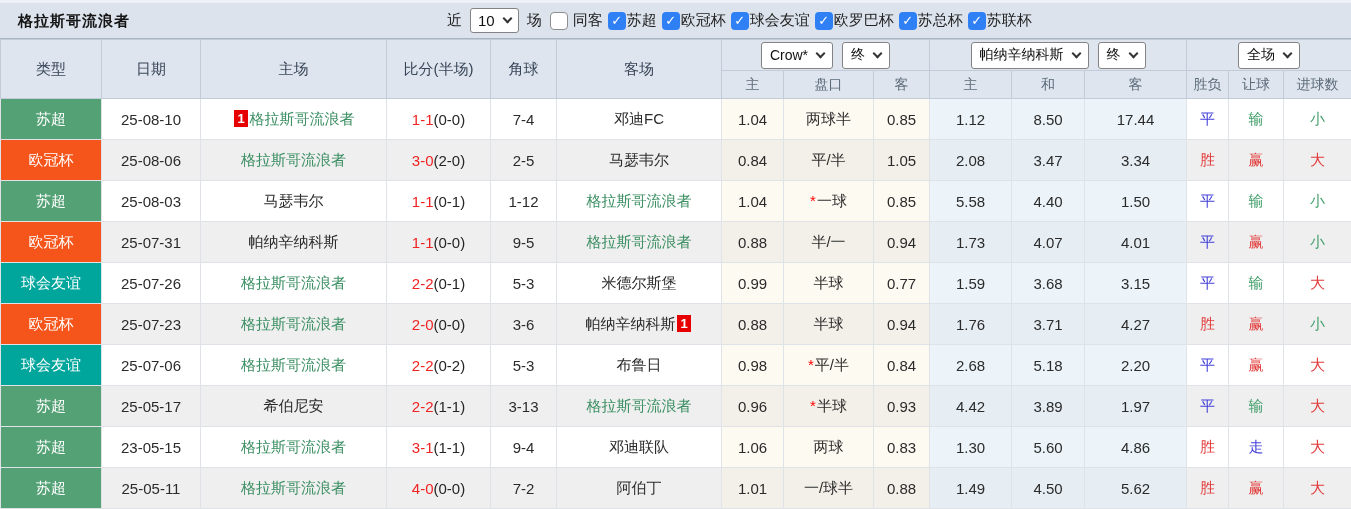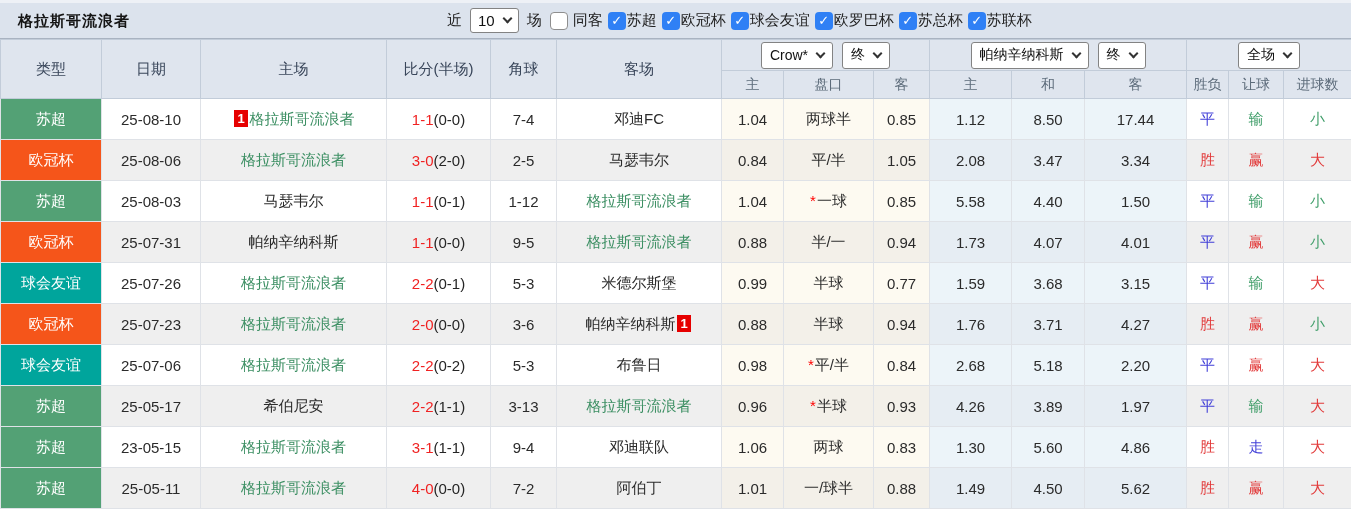--- a/index.html
+++ b/index.html
@@ -296,21 +296,21 @@
         <tr>
           <td class="c-type b-green">苏超</td>
           <td>25-05-17</td>
           <td><span class="">希伯尼安</span></td>
           <td><span class="sc">2-2</span><span class="hf">(1-1)</span></td>
           <td>3-13</td>
           <td><span class="self">格拉斯哥流浪者</span></td>
           <td class="cream">0.96</td>
           <td class="cream"><span class="star">*</span>半球</td>
           <td class="cream">0.93</td>
-          <td class="bluec">4.26</td>
+          <td class="bluec">4.42</td>
           <td class="bluec">3.89</td>
           <td class="bluec">1.97</td>
           <td class="t-blue">平</td>
           <td class="t-green">输</td>
           <td class="t-red">大</td>
         </tr>
         <tr>
           <td class="c-type b-green">苏超</td>
           <td>23-05-15</td>
           <td><span class="self">格拉斯哥流浪者</span></td>

